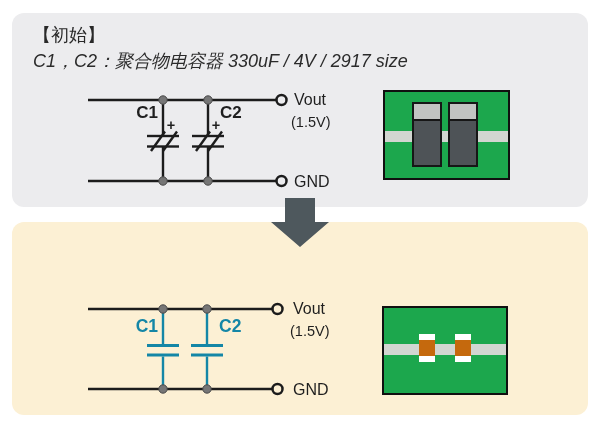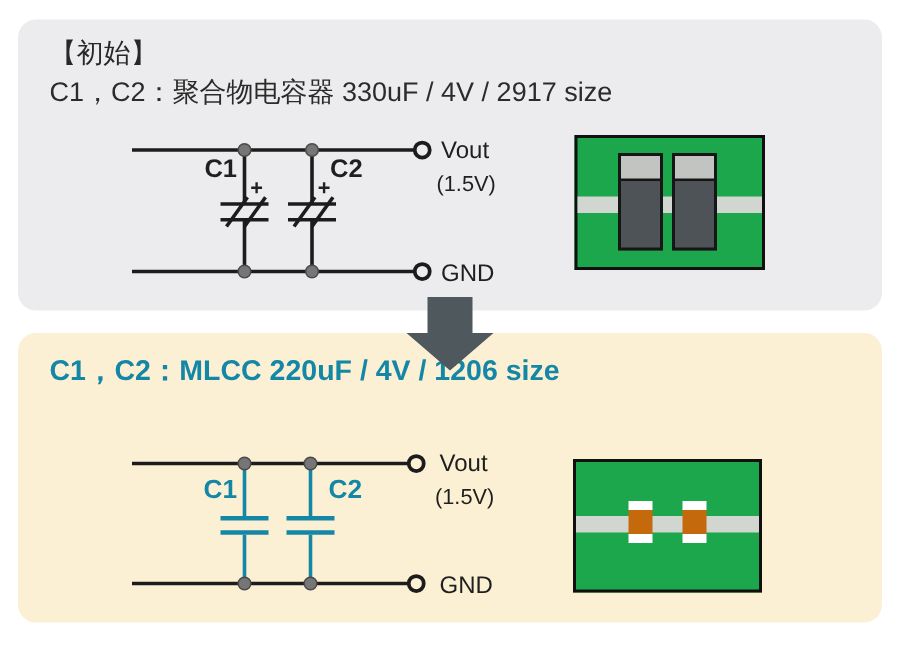--- a/index.html
+++ b/index.html
@@ -5,21 +5,21 @@
   html,body{margin:0;padding:0;background:#ffffff;}
   .page{
     position:relative;width:600px;height:430px;overflow:hidden;
     font-family:"Liberation Sans","DejaVu Sans",sans-serif;
     background:#ffffff;
   }
   .panel{position:absolute;left:12px;width:576px;border-radius:12px;box-sizing:border-box;padding:9px 0 0 21px;}
   .panel-initial{top:13px;height:194px;background:var(--panel-initial-bg,#ececee);}
   .panel-replacement{top:222px;height:193px;background:var(--panel-replacement-bg,#fcf0d4);padding-top:13px;}
   .heading{font-size:18px;line-height:26px;color:#282828;font-weight:500;}
-  .subheading{font-size:18px;line-height:26px;color:#2b2b2b;font-weight:500;}
+  .subheading{font-size:18px;line-height:26px;color:#2b2b2b;font-weight:500;font-style:italic;}
   .subheading-accent{font-size:19px;line-height:26px;color:var(--accent-teal,#1486a6);font-weight:700;}
   
   .overlay{position:absolute;left:0;top:0;width:600px;height:430px;}
   .wire{stroke:var(--line-black,#1c1c1c);stroke-width:2.4;fill:none;}
   .wire-teal{stroke:var(--accent-teal,#1486a6);stroke-width:2.4;fill:none;}
   .plate-teal{stroke:var(--accent-teal,#1486a6);stroke-width:3;fill:none;}
   .dot{fill:#767676;stroke:#4a4a4a;stroke-width:1;}
   .terminal-a{fill:var(--panel-initial-bg,#ececee);stroke:var(--line-black,#1c1c1c);stroke-width:2.5;}
   .terminal-b{fill:var(--panel-replacement-bg,#fcf0d4);stroke:var(--line-black,#1c1c1c);stroke-width:2.5;}
   text{font-family:"Liberation Sans","DejaVu Sans",sans-serif;fill:#1f1f1f;}
@@ -51,21 +51,20 @@
 <body>
 
 <div class="page">
 
   <section class="panel panel-initial">
     <div class="heading">【初始】</div>
     <div class="subheading">C1，C2：聚合物电容器  330uF / 4V / 2917 size</div>
   </section>
 
   <section class="panel panel-replacement">
-    <div class="subheading-accent">C1，C2：MLCC  220uF / 4V / 1206 size</div>
   </section>
 
   <div class="pcb pcb-initial">
     <div class="trace"></div>
     <div class="polymer-cap c1">
       <div class="cap-terminal"></div>
     </div>
     <div class="polymer-cap c2">
       <div class="cap-terminal"></div>
     </div>

